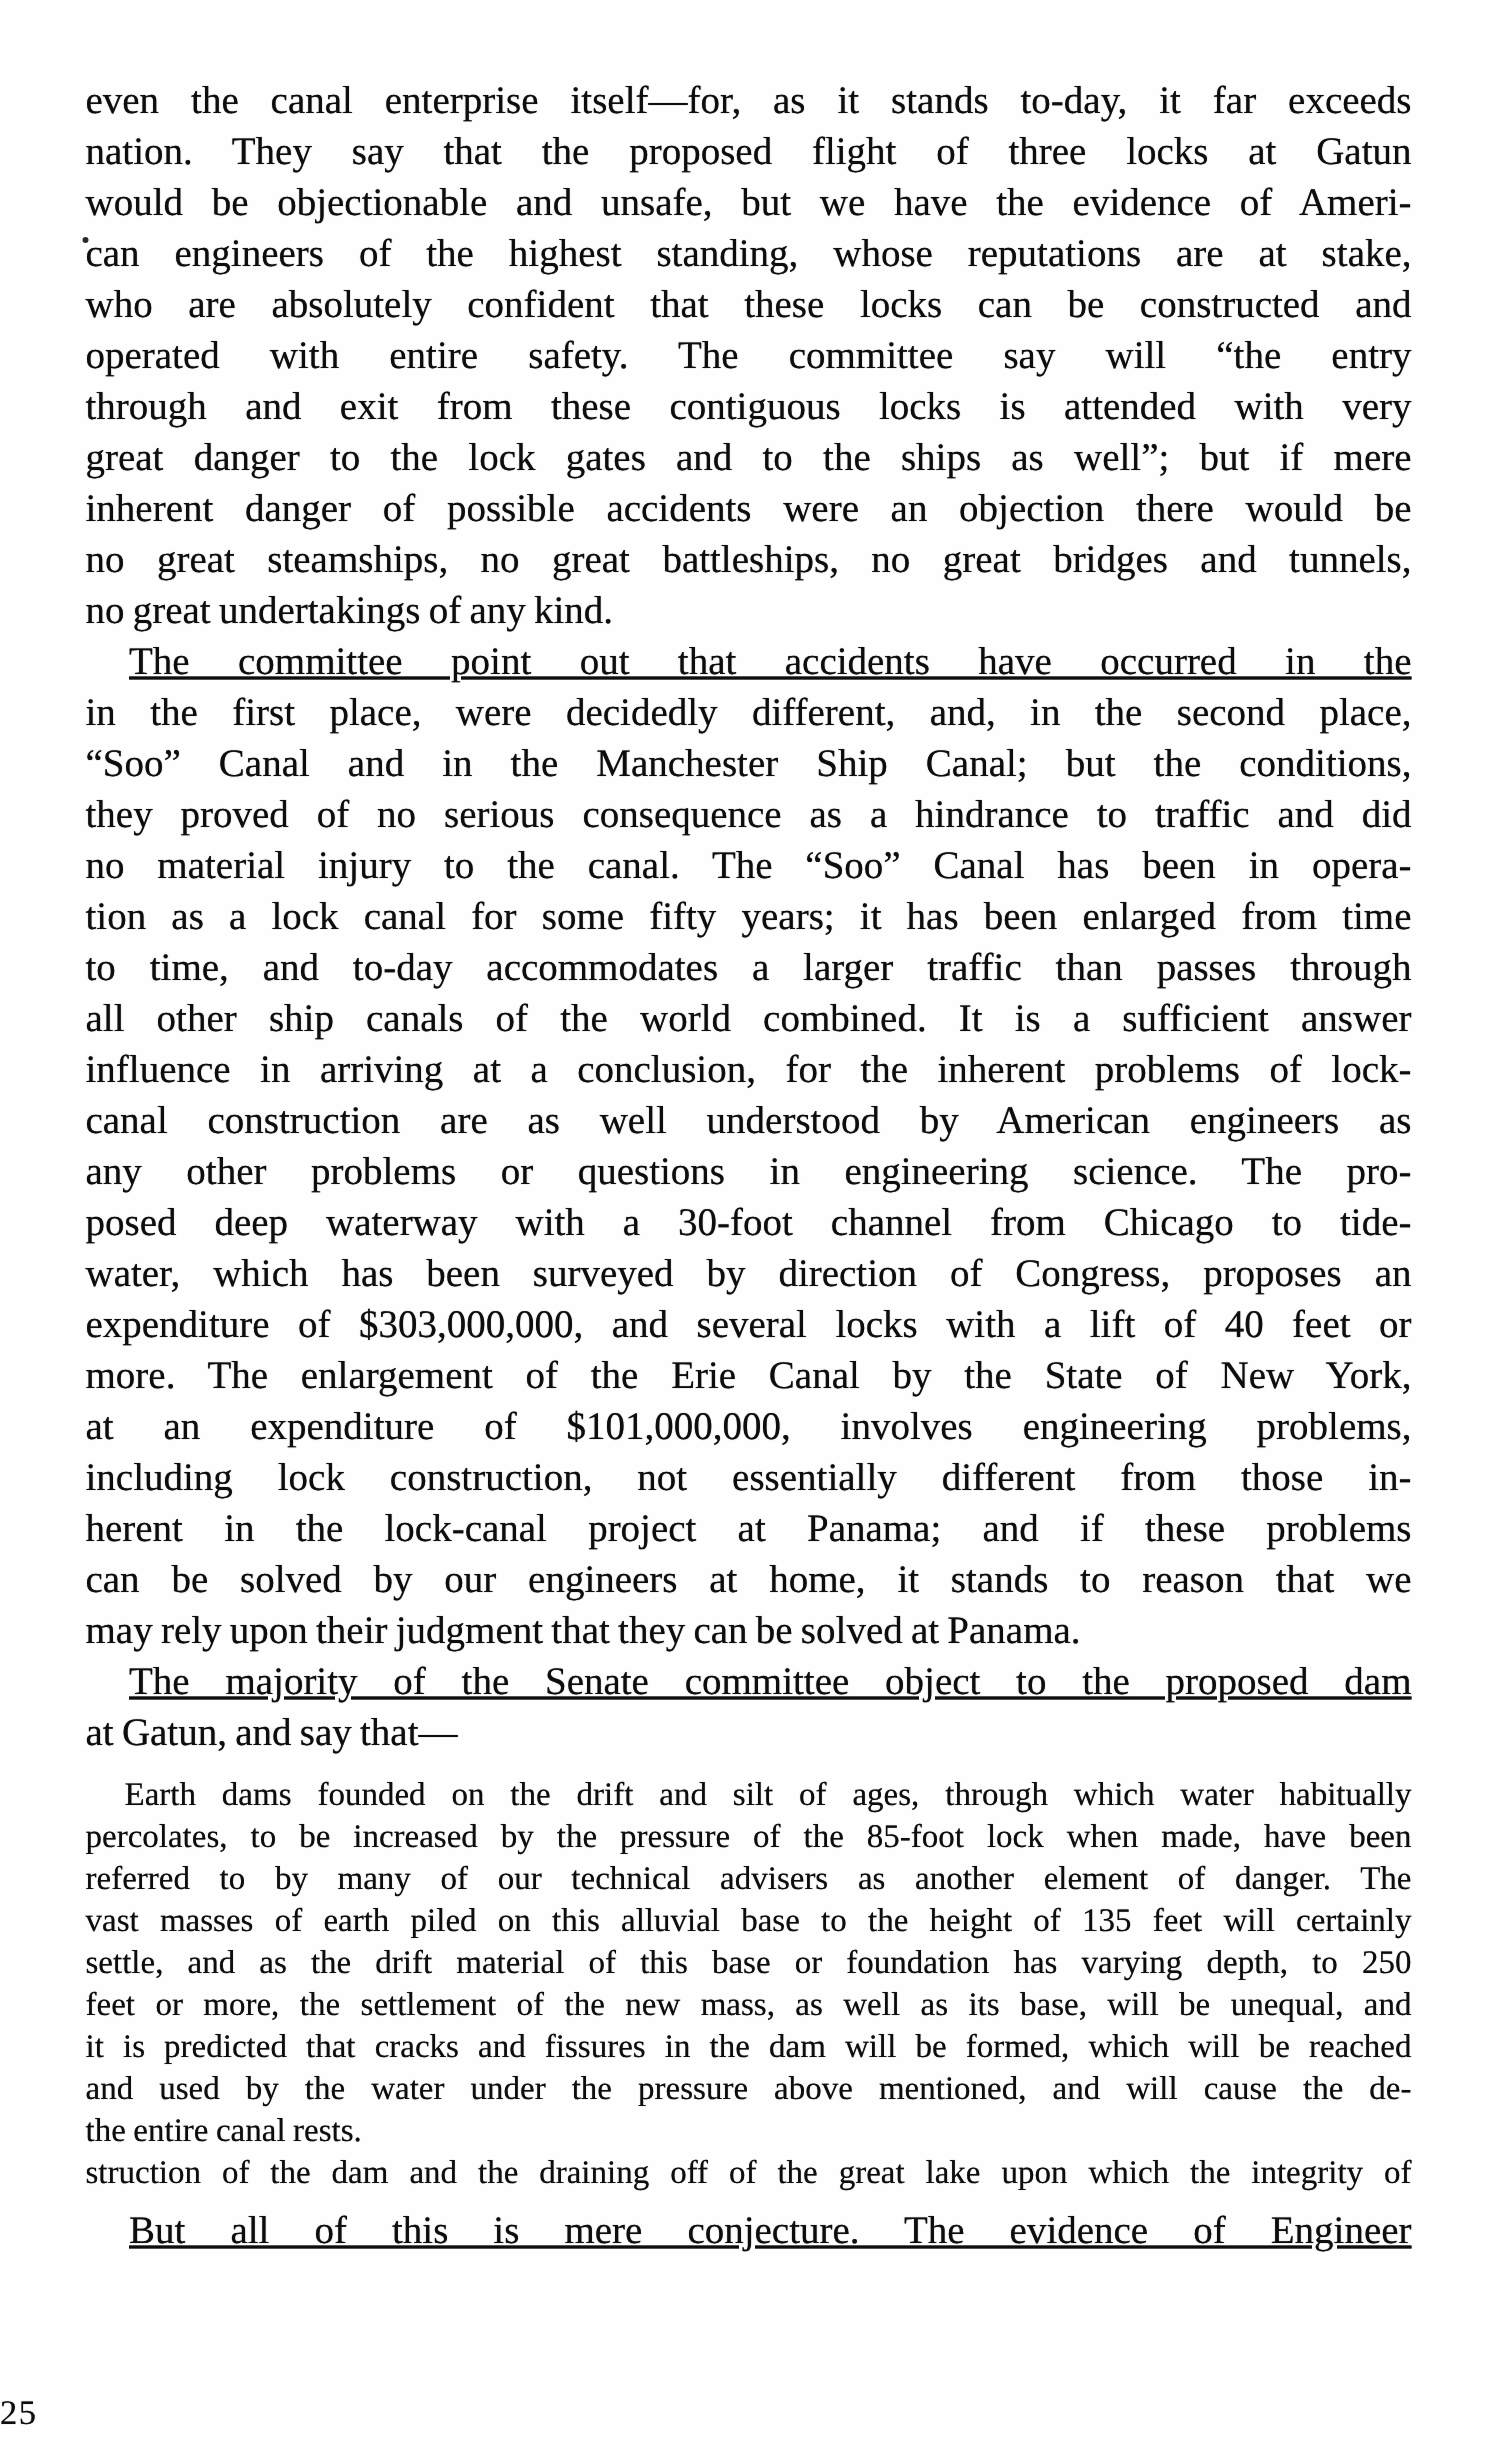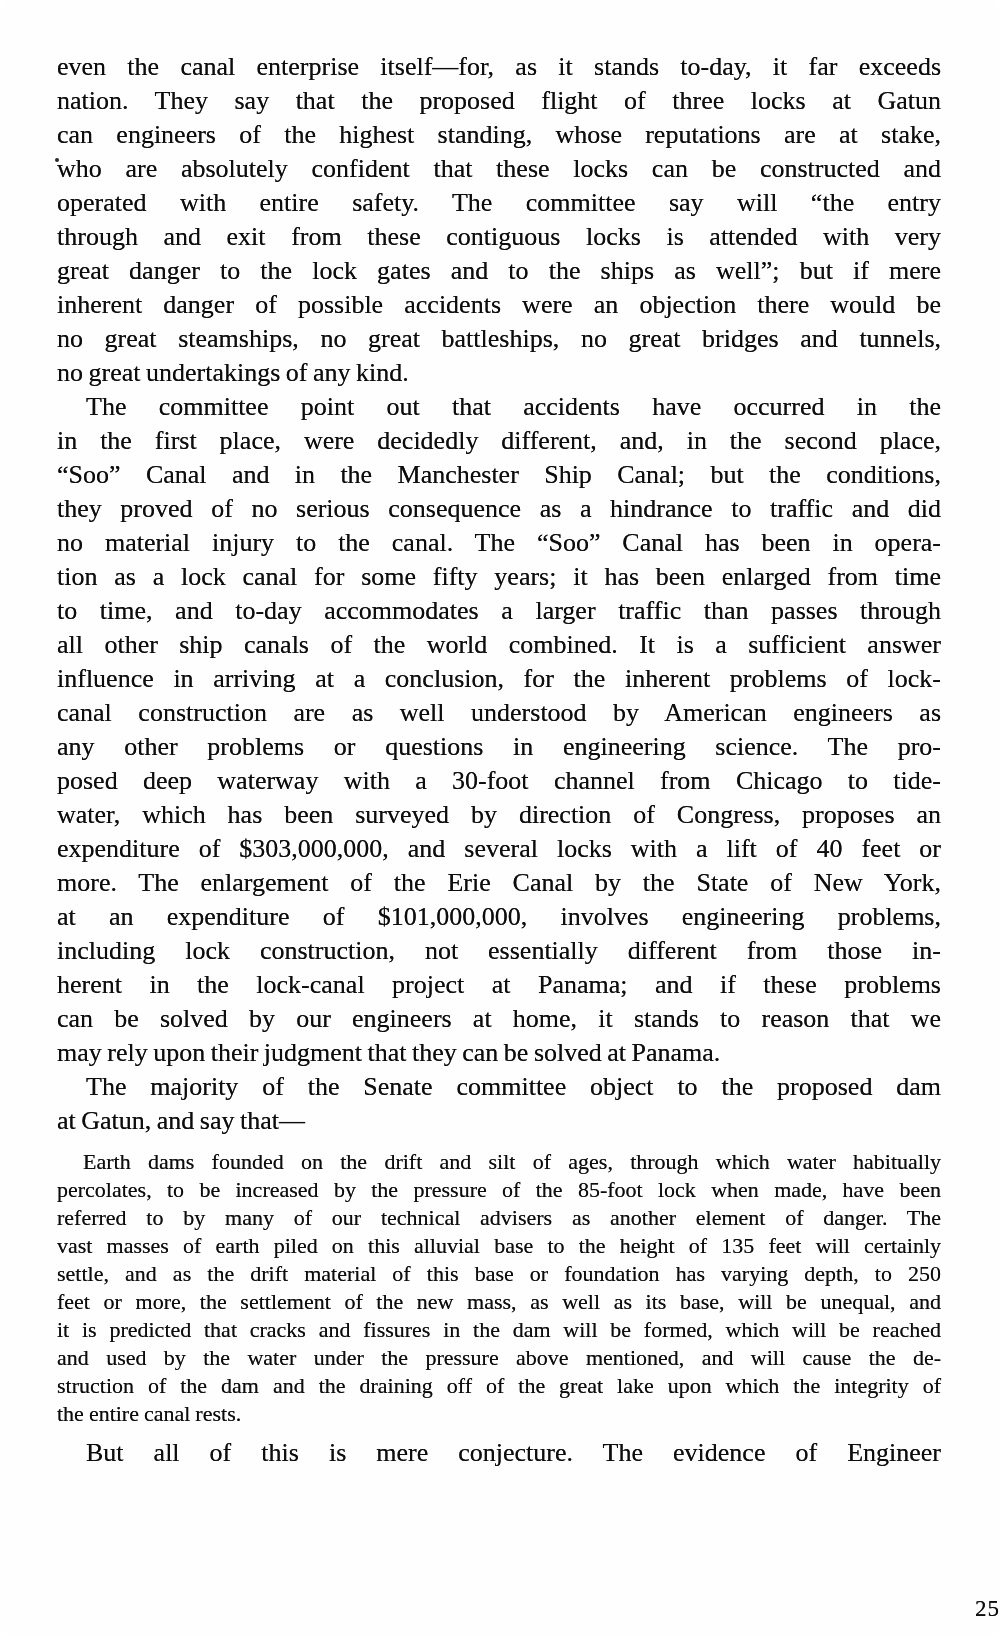--- a/index.html
+++ b/index.html
@@ -37,28 +37,28 @@
     margin-top: 10px;
     text-shadow: 0 0 0.5px rgba(10,10,10,0.7);
   }
   
   .para.quote + .para.body { margin-top: 8px; }
   .line {
     text-align: justify;
     text-align-last: justify;
   }
   .line.endline { text-align-last: left; font-family: Liberation Serif, serif; }
-  .para.body .line.indent { text-indent: 29px; }
+  .para.body .line.indent { text-indent: 29px; text-decoration: underline; }
   .para.quote .line.indent { text-indent: 26px; }
   .page-number {
     position: absolute;
     top: 1596px;
     left: 0;
     width: 100%;
-    text-align: right;
+    text-align: left;
     font-size: 23px;
     letter-spacing: 1px;
     text-shadow: 0 0 0.5px rgba(10,10,10,0.7);
   }
   
   .ink-speck {
     position: absolute;
     left: 55px;
     top: 158px;
     width: 4px;
@@ -68,20 +68,21 @@
   }
 </style>
 </head>
 <body>
 
 <main class="sheet">
   <section class="text-block">
       <div class="para body">
         <div class="line">even the canal enterprise itself—for, as it stands to-day, it far exceeds</div>
         <div class="line">nation. They say that the proposed flight of three locks at Gatun</div>
+        <div class="line">would be objectionable and unsafe, but we have the evidence of Ameri-</div>
         <div class="line">can engineers of the highest standing, whose reputations are at stake,</div>
         <div class="line">who are absolutely confident that these locks can be constructed and</div>
         <div class="line">operated with entire safety. The committee say will “the entry</div>
         <div class="line">through and exit from these contiguous locks is attended with very</div>
         <div class="line">great danger to the lock gates and to the ships as well”; but if mere</div>
         <div class="line">inherent danger of possible accidents were an objection there would be</div>
         <div class="line">no great steamships, no great battleships, no great bridges and tunnels,</div>
         <div class="line endline">no great undertakings of any kind.</div>
       </div>
       <div class="para body">
@@ -112,22 +113,22 @@
       </div>
       <div class="para quote">
         <div class="line indent">Earth dams founded on the drift and silt of ages, through which water habitually</div>
         <div class="line">percolates, to be increased by the pressure of the 85-foot lock when made, have been</div>
         <div class="line">referred to by many of our technical advisers as another element of danger. The</div>
         <div class="line">vast masses of earth piled on this alluvial base to the height of 135 feet will certainly</div>
         <div class="line">settle, and as the drift material of this base or foundation has varying depth, to 250</div>
         <div class="line">feet or more, the settlement of the new mass, as well as its base, will be unequal, and</div>
         <div class="line">it is predicted that cracks and fissures in the dam will be formed, which will be reached</div>
         <div class="line">and used by the water under the pressure above mentioned, and will cause the de-</div>
+        <div class="line endline">the entire canal rests.</div>
         <div class="line">struction of the dam and the draining off of the great lake upon which the integrity of</div>
-        <div class="line endline">the entire canal rests.</div>
       </div>
       <div class="para body">
         <div class="line indent">But all of this is mere conjecture. The evidence of Engineer</div>
       </div>
     </section>
   <span class="ink-speck"></span>
   <div class="page-number">25</div>
 </main>
 
 </body></html>

